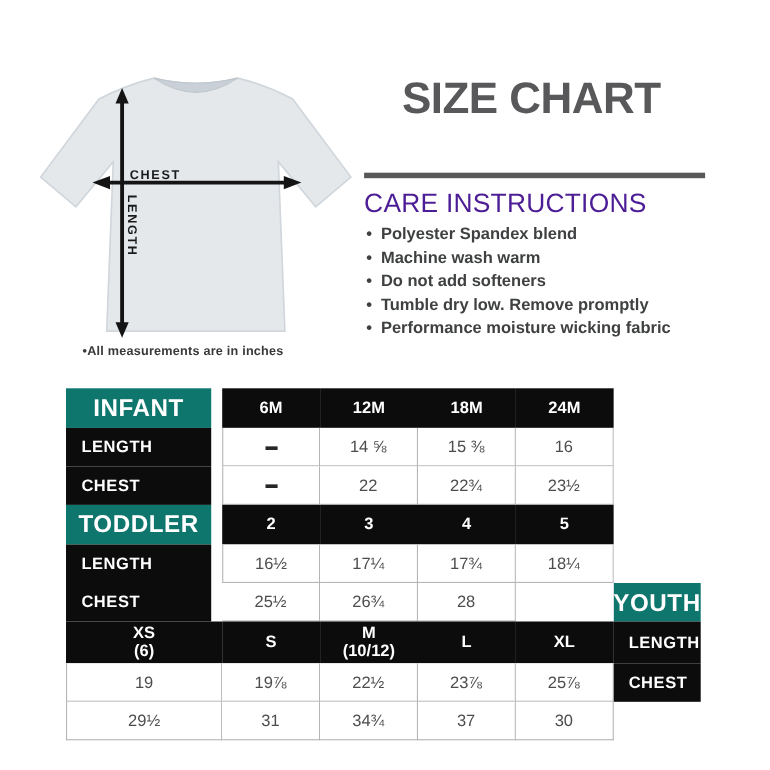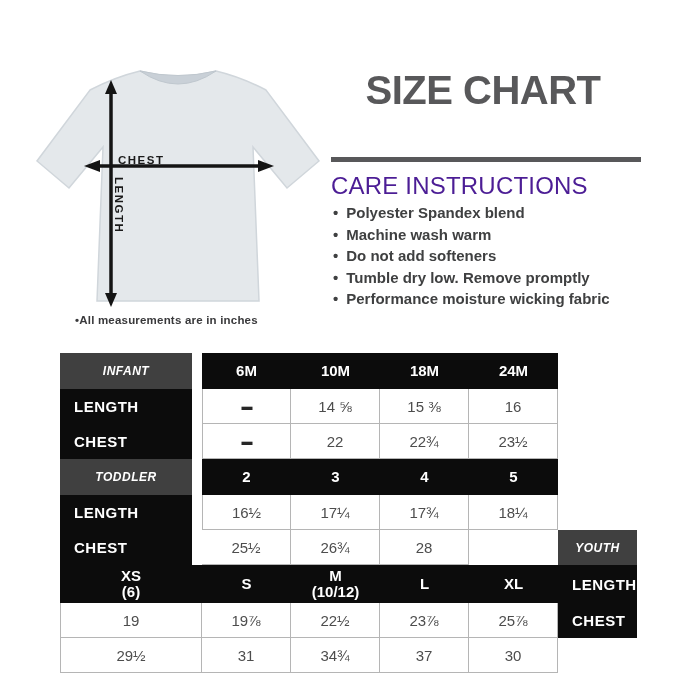--- a/index.html
+++ b/index.html
@@ -26,22 +26,22 @@
                   color:#4c1d95; letter-spacing:0.2px; }
   .care-list { position:absolute; left:333px; top:202px; list-style:none; }
   .care-list li { font-size:15px; font-weight:bold; color:#3f4041; line-height:21.5px; }
   .care-list li::before { content:"•"; margin-right:8px; font-size:15px; }
 
   
   .size-table { position:absolute; left:60px; top:353px; width:587px; display:grid;
                 grid-template-columns:142px repeat(5, 1fr);
                 grid-template-rows:36px 35px 35px 36px 35px 35px 38px 35px 35px; }
   .cell { display:flex; align-items:center; justify-content:center; }
-  .sec { background:#404040; color:#ffffff; font-weight:bold; font-size:12px;
-         letter-spacing:0.5px; margin-right:10px;font-style:italic; }
+  .sec { background:#0f766e; color:#ffffff; font-weight:bold; font-size:22px;
+         letter-spacing:0.5px; margin-right:10px; }
   .rowlbl { background:#0c0c0c; color:#ffffff; font-weight:bold; font-size:15px;
             justify-content:flex-start; padding-left:14px; letter-spacing:0.5px; margin-right:10px; }
   .hdr { background:#0c0c0c; color:#ffffff; font-weight:bold; font-size:15px; line-height:16px;
          margin:0 0; text-align:center; white-space:pre-line; }
   .data { background:#ffffff; color:#4d4d4d; font-size:15px;
           border-right:1px solid #b5b5b5; border-bottom:1px solid #b5b5b5; }
   .data.cfirst { border-left:1px solid #b5b5b5; }
   .data.dash { font-size:11px; color:#262626; letter-spacing:-1px; }
   .blank { background:#ffffff; }
 </style>
@@ -81,21 +81,21 @@
     <li>Machine wash warm</li>
     <li>Do not add softeners</li>
     <li>Tumble dry low. Remove promptly</li>
     <li>Performance moisture wicking fabric</li>
   </ul>
 
   <div class="size-table">
 
     <div class="cell sec">INFANT</div>
     <div class="cell hdr">6M</div>
-    <div class="cell hdr">10M</div>
+    <div class="cell hdr">12M</div>
     <div class="cell hdr">18M</div>
     <div class="cell hdr">24M</div>
     <div class="cell blank"></div>
 
     <div class="cell rowlbl">LENGTH</div>
     <div class="cell data cfirst dash">▬</div>
     <div class="cell data">14 ⅝</div>
     <div class="cell data">15 ⅜</div>
     <div class="cell data">16</div>
     <div class="cell blank"></div>

